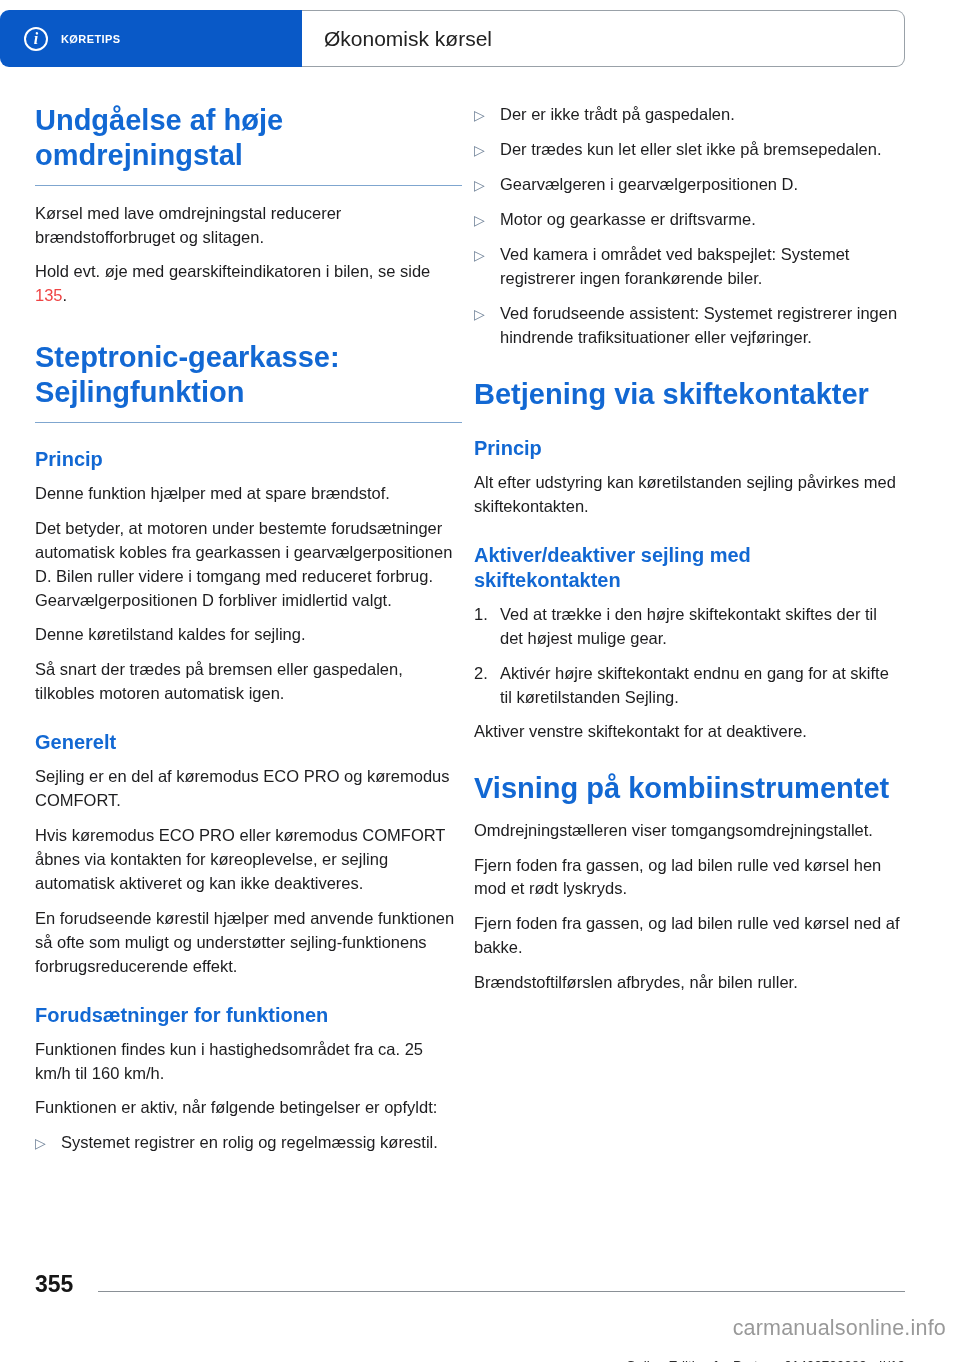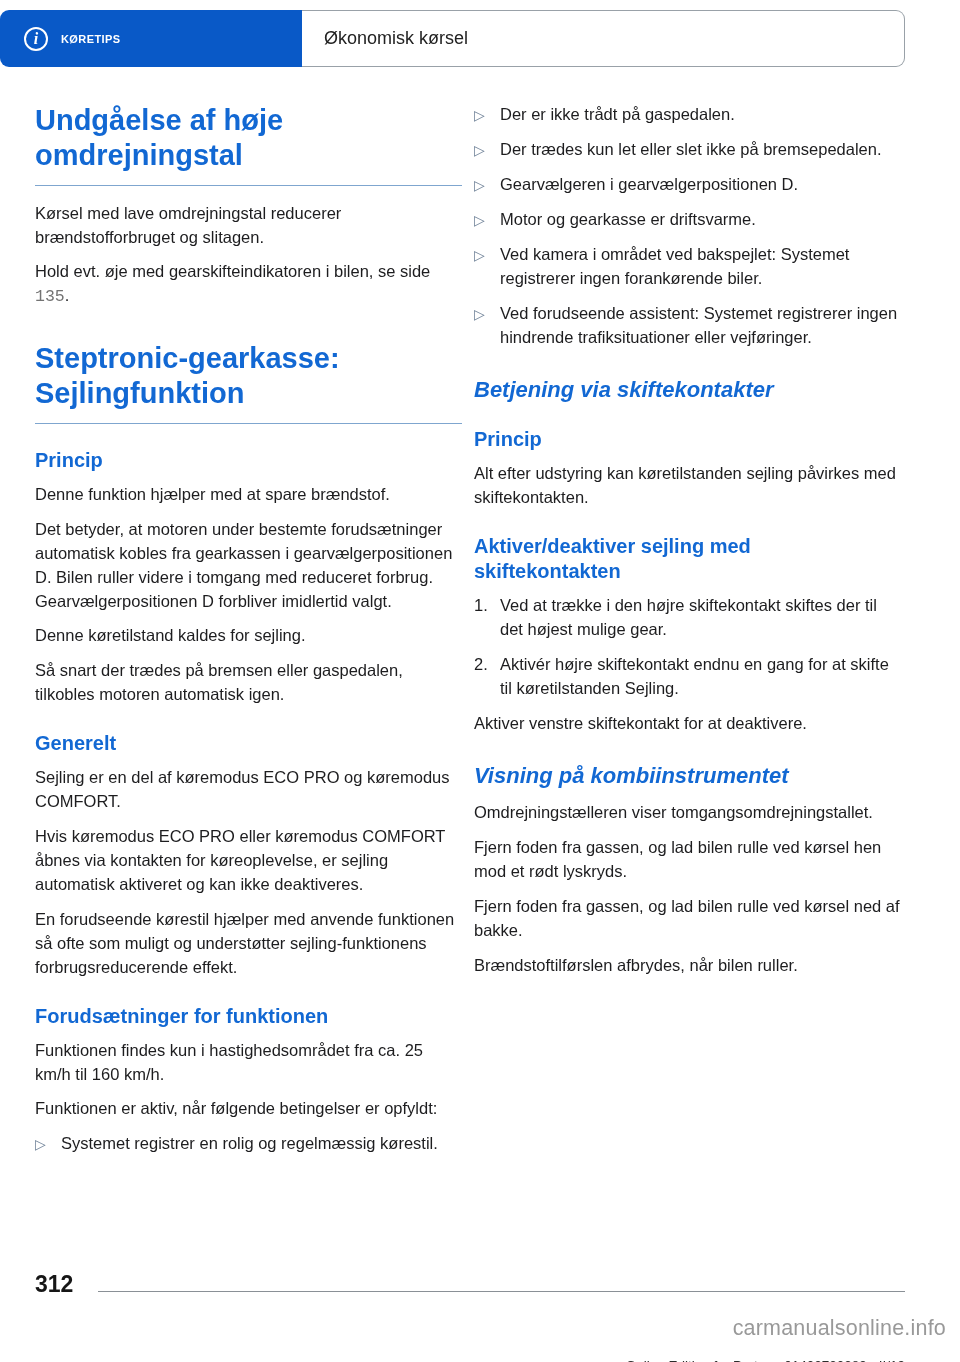--- a/index.html
+++ b/index.html
@@ -23,37 +23,37 @@
     display:flex; align-items:center; justify-content:center;
     font-family:"Liberation Serif","DejaVu Serif",serif;
     font-style:italic; font-weight:bold; font-size:16px; color:#fff;
     flex:0 0 24px;
   }
   .badge-label { font-size:11px; font-weight:bold; letter-spacing:.4px; }
   .title-box {
     flex:1; border:1px solid #99a1a8; border-left:none;
     border-radius:0 9px 9px 0;
     display:flex; align-items:center; padding-left:22px;
-    font-size:18px; color:#222;
+    font-size:21px; color:#222;
   }
 
   
   .main { position:absolute; top:103px; left:35px; width:874px; display:flex; gap:12px; }
   .col { width:427px; }
 
   .h1 {
     color:#1268d3; font-size:29px; font-weight:bold; line-height:1.2;
     padding-bottom:12px; border-bottom:1px solid #7fa6cf; margin-bottom:16px;
   }
   .h1.mt { margin-top:32px; }
-  .h2 { color:#1268d3; font-size:22px; font-weight:bold; line-height:1.25; margin-top:26px; margin-bottom:12px;font-style:italic; }
+  .h2 { color:#1268d3; font-size:29px; font-weight:bold; line-height:1.25; margin-top:26px; margin-bottom:12px; }
   .h3 { color:#1268d3; font-size:20px; font-weight:bold; line-height:1.25; margin-top:24px; margin-bottom:10px; }
 
   p.body { font-size:16.5px; line-height:1.45; margin-bottom:11px; color:#1d1d1f; }
-  .link { color:#737373; text-decoration:none; cursor:pointer;font-family:Liberation Mono, monospace; }
+  .link { color:#ef4444; text-decoration:none; cursor:pointer; }
 
   .bullet, .step { display:flex; margin-bottom:11px; }
   .bullet .marker {
     flex:0 0 26px; width:26px; color:#72849a; font-size:14px; line-height:24px;
   }
   .bullet .text, .step .text { flex:1; font-size:16.5px; line-height:1.45; }
   .step .num { flex:0 0 26px; width:26px; font-size:16.5px; line-height:1.45; }
 
   
   .page-number { position:absolute; left:35px; top:1271px; font-size:23px; font-weight:bold; color:#161616; }
@@ -154,18 +154,18 @@
       <div class="h2">Visning på kombiinstrumentet</div>
       <p class="body">Omdrejningstælleren viser tomgangsomdrejningstallet.</p>
 
       <p class="body">Fjern foden fra gassen, og lad bilen rulle ved kørsel hen mod et rødt lyskryds.</p>
       <p class="body">Fjern foden fra gassen, og lad bilen rulle ved kørsel ned af bakke.</p>
       <p class="body">Brændstoftilførslen afbrydes, når bilen ruller.</p>
     </div>
 
   </div>
 
-  <div class="page-number">312</div>
+  <div class="page-number">355</div>
   <div class="footer-line"></div>
   <div class="edition">Online Edition for Part no. 01402720389 - II/19</div>
   <div class="watermark">carmanualsonline.info</div>
 
 </div>
 
 </body></html>

